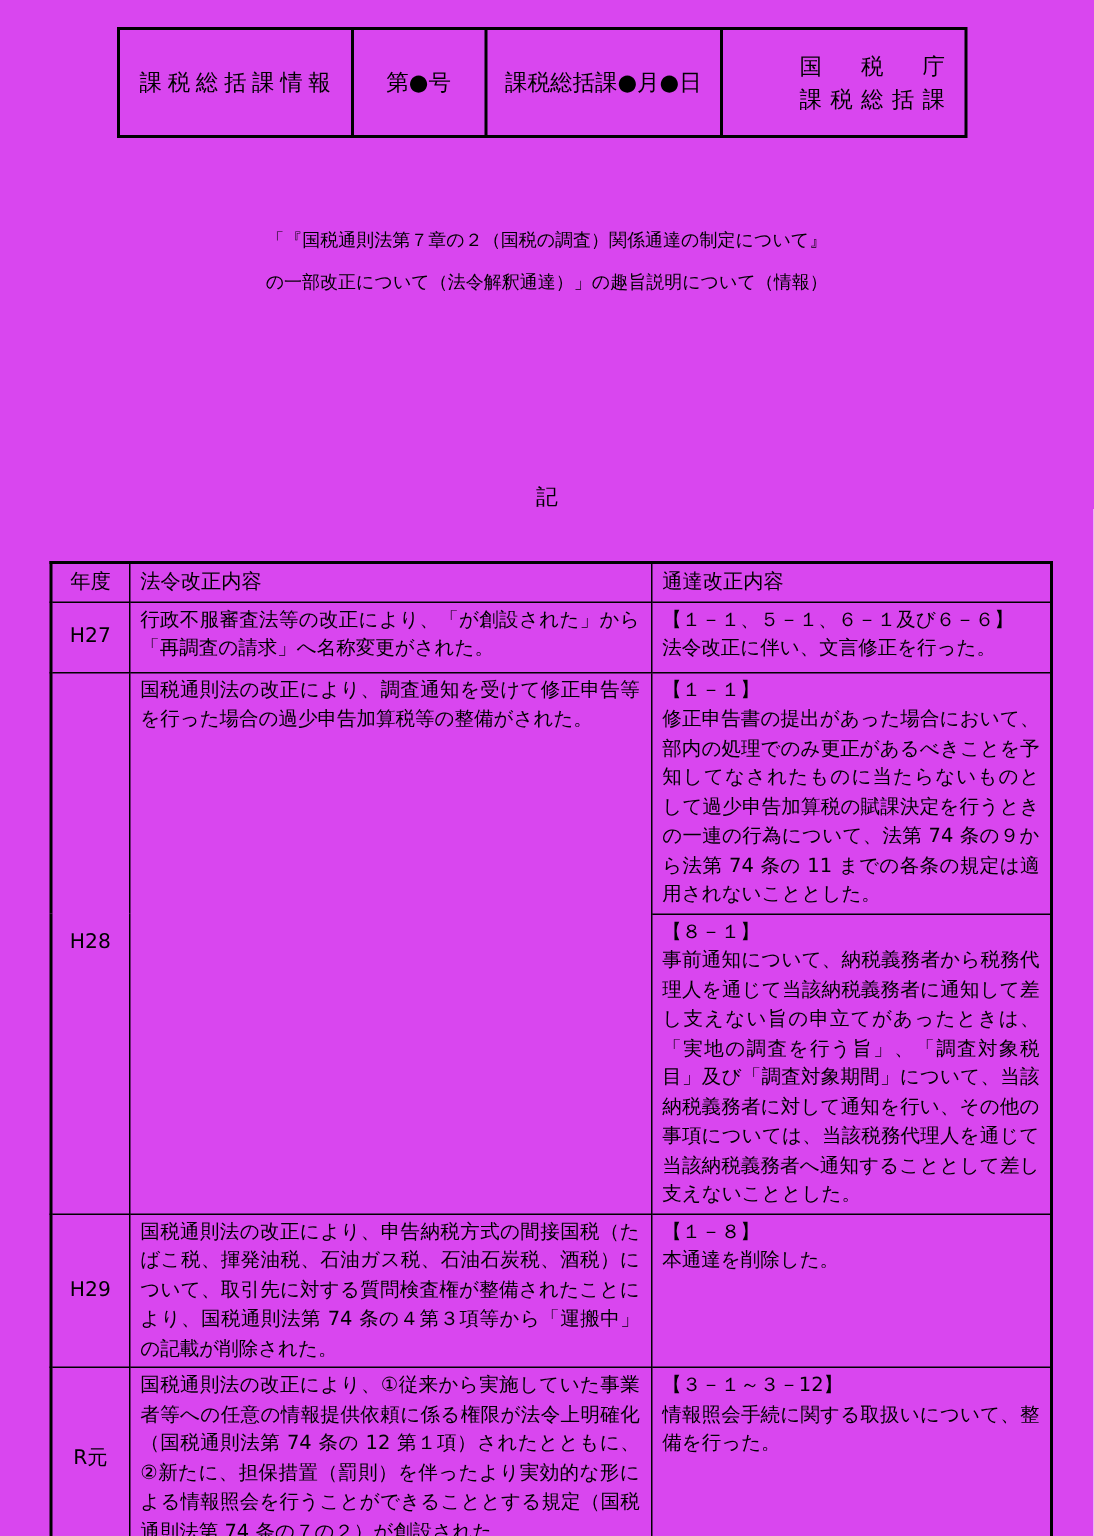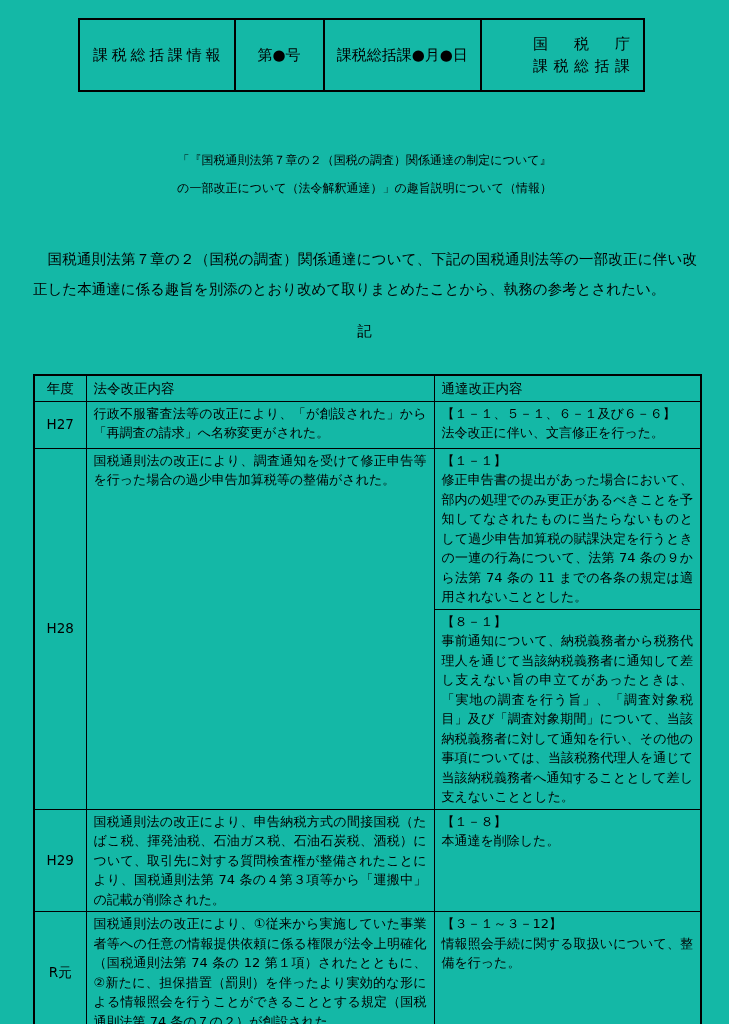--- a/index.html
+++ b/index.html
@@ -5,21 +5,21 @@
   * { margin: 0; padding: 0; box-sizing: border-box; }
   html, body { background: #ffffff; }
   body {
     width: 729px; height: 1024px;
     font-family: "DejaVu Sans", sans-serif;
     color: #000;
   }
   .page {
     position: relative;
     width: 729px; height: 1024px;
-    background: #14b8a6;
+    background: #d946ef;
     overflow: hidden;
   }
 
   
   .header-box {
     position: absolute; left: 78px; top: 18px;
     width: 567px; height: 74px;
     display: flex;
     border: 2.5px solid #000;
   }
@@ -109,21 +109,20 @@
       <div class="jline">国税庁</div>
       <div class="jline">課税総括課</div>
     </div>
   </div>
 
   <div class="doc-title">
     <div>「『国税通則法第７章の２（国税の調査）関係通達の制定について』</div>
     <div>の一部改正について（法令解釈通達）」の趣旨説明について（情報）</div>
   </div>
 
-  <p class="lead">国税通則法第７章の２（国税の調査）関係通達について、下記の国税通則法等の一部改正に伴い改正した本通達に係る趣旨を別添のとおり改めて取りまとめたことから、執務の参考とされたい。</p>
 
   <div class="ki-marker">記</div>
 
   <table class="doc-table">
     <colgroup>
       <col class="c-year">
         <col class="c-law">
         <col class="c-tsu">
     </colgroup>
     <thead>

